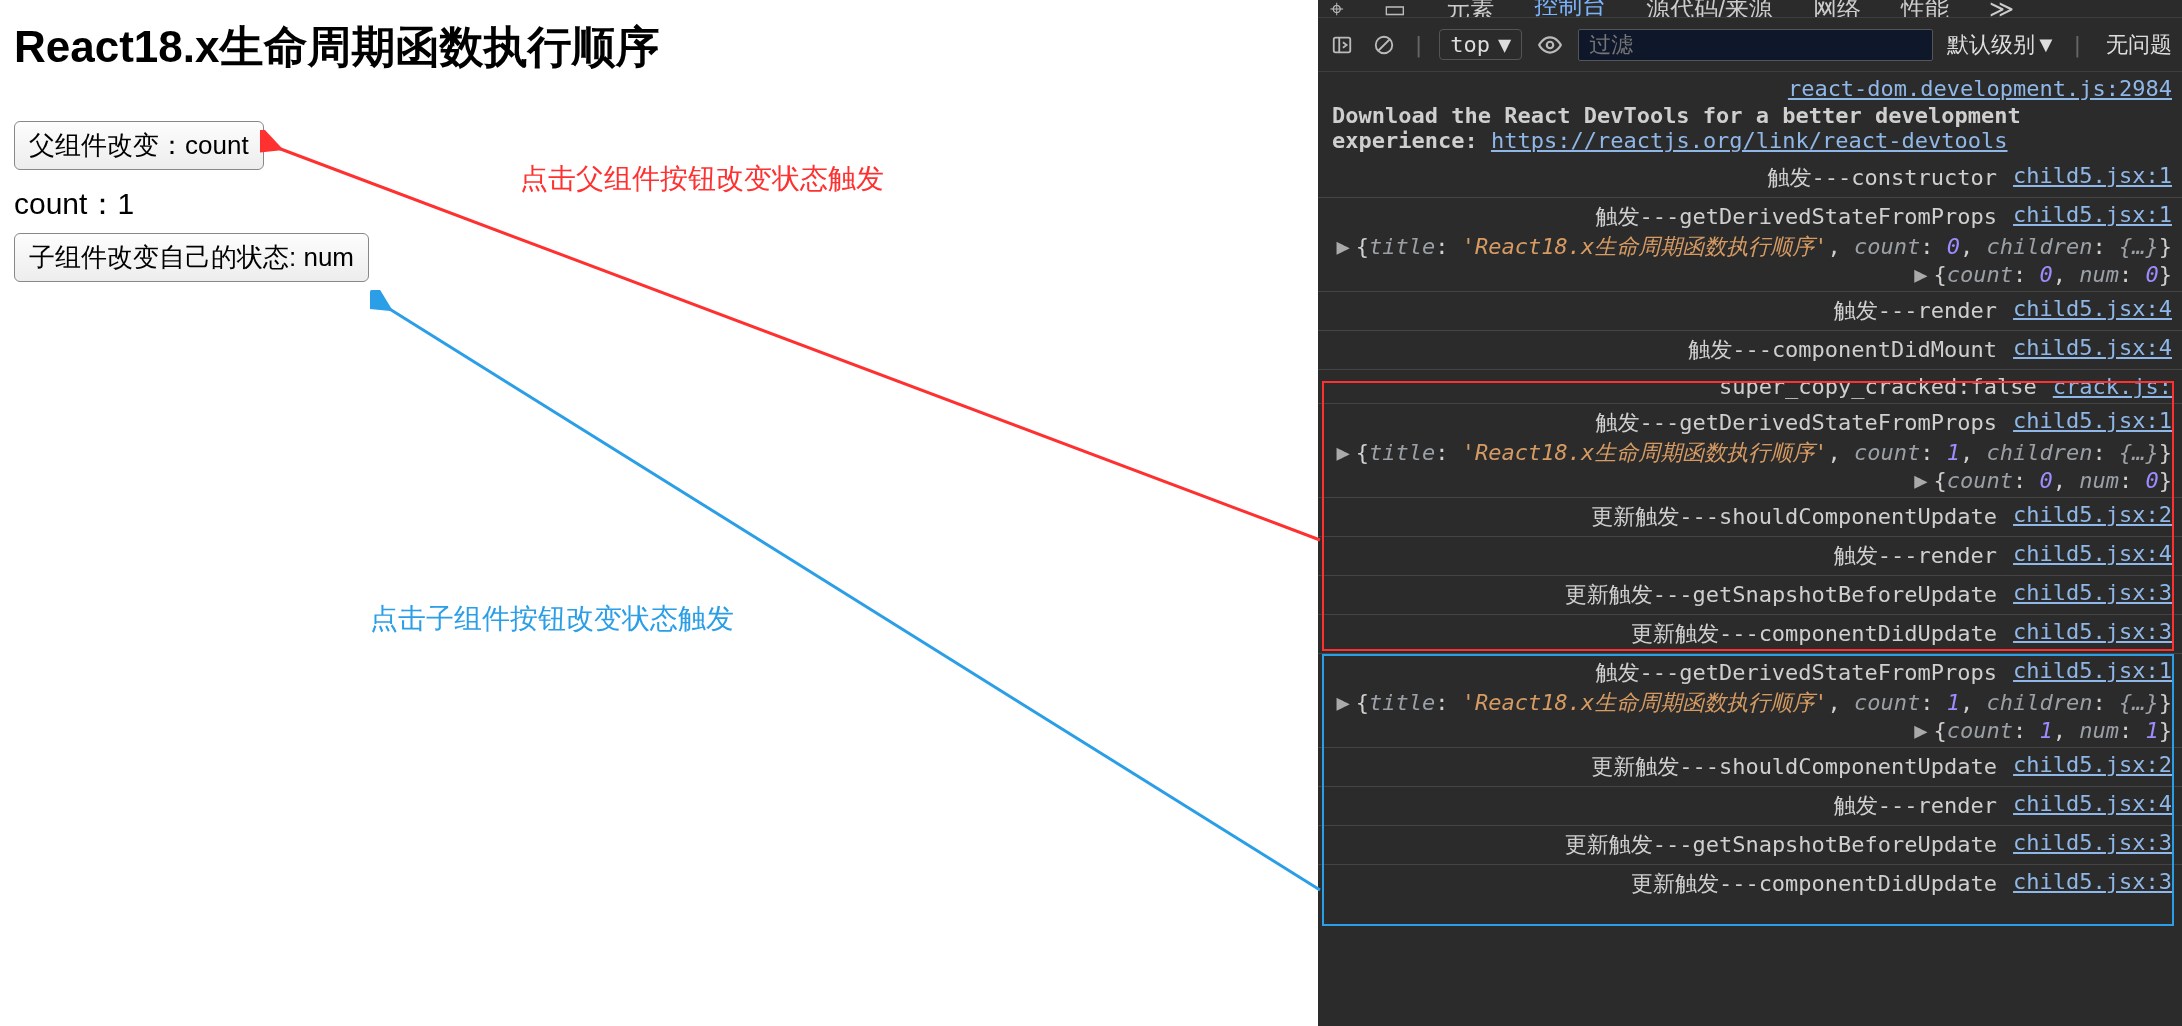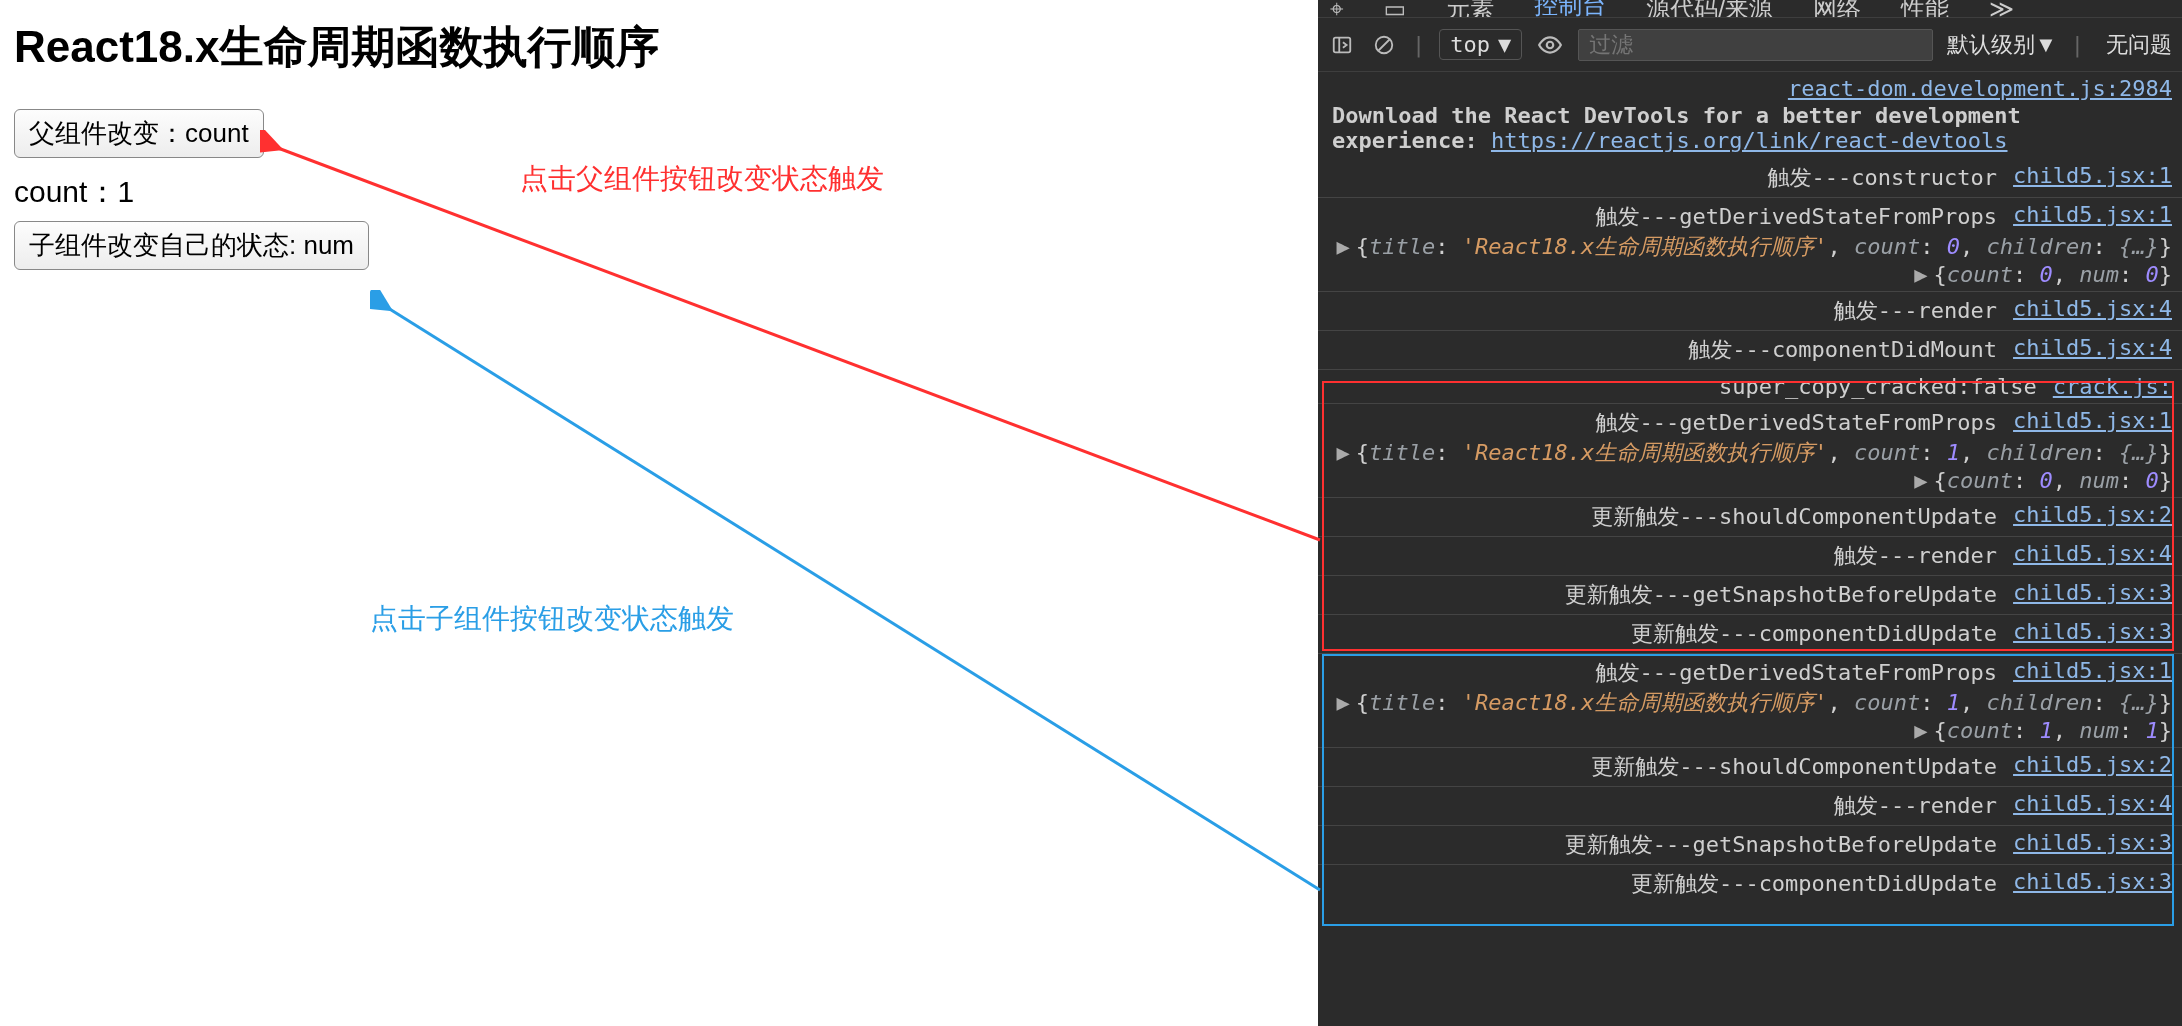--- a/index.html
+++ b/index.html
@@ -4,21 +4,21 @@
 <style>
   * { box-sizing: border-box; margin: 0; padding: 0; }
   html, body { width: 2182px; height: 1026px; font-family: Arial, "Microsoft YaHei", sans-serif; overflow: hidden; }
   .root { display: flex; width: 100%; height: 100%; }
   .left {
     width: 1318px;
     background: #fff;
     position: relative;
     padding: 18px 14px;
   }
-  .left h1 { font-size: 44px; font-weight: 700; margin-bottom: 32px; }
+  .left h1 { font-size: 44px; font-weight: 700; margin-bottom: 44px; }
   .left .btn {
     display: inline-block;
     border: 1px solid #888;
     border-radius: 6px;
     background: linear-gradient(#fdfdfd,#ededed);
     padding: 6px 14px;
     font-size: 26px;
     cursor: pointer;
     margin-bottom: 14px;
   }
@@ -59,21 +59,21 @@
     padding: 0 10px;
     gap: 14px;
   }
   .toolbar .ico { width: 28px; height: 28px; display: flex; align-items: center; justify-content: center; color: #bbb; }
   .toolbar .top-sel {
     display: flex; align-items: flex-start; gap: 8px;
     border: 1px solid #555; border-radius: 4px; padding: 2px 10px; color: #ddd;
   }
   .toolbar .filter {
     flex: 1;
-    border: 1px solid #555; background: #404040; height: 32px;
+    border: 1px solid #555; background: #0f172a; height: 32px;
     padding: 0 10px; color: #999; border-radius: 2px;
     font-family: "Microsoft YaHei", sans-serif; font-size: 22px;
   }
   .toolbar .level { display: flex; align-items: center; gap: 0; color: #ddd; font-family: "Microsoft YaHei", sans-serif; }
   .toolbar .noissue { color: #ddd; font-family: "Microsoft YaHei", sans-serif; margin-left: 8px; }
 
   .console {
     flex: 1;
     overflow: hidden;
     position: relative;

